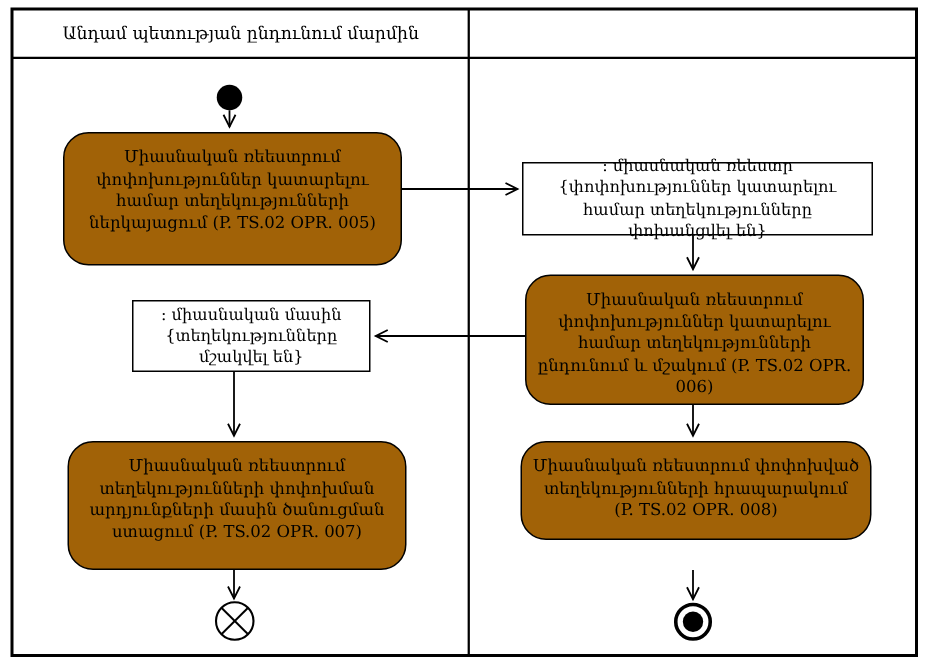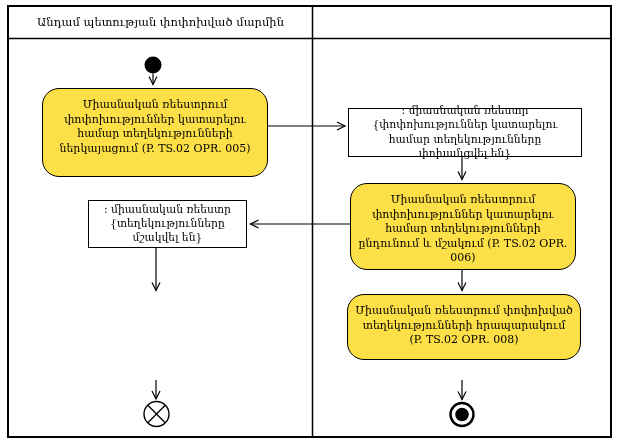--- a/index.html
+++ b/index.html
@@ -24,21 +24,21 @@
     justify-content: center;
     text-align: center;
     font-size: 11.5px;
     line-height: 1.2;
   }
   .activity {
     position: absolute;
     box-sizing: border-box;
     border: 1.6px solid #000000;
     border-radius: 17px;
-    background: #fde047;
+    background: #a16207;
     text-align: center;
     font-size: 11px;
     line-height: 1.32;
     padding: 9px 7px 0 7px;
   }
   .object-node {
     position: absolute;
     box-sizing: border-box;
     border: 1.6px solid #000000;
     background: #ffffff;
@@ -92,26 +92,27 @@
       <line x1="147.8" y1="405.3" x2="165.2" y2="422.7" stroke="#000000" stroke-width="1.3"></line>
       <line x1="165.2" y1="405.3" x2="147.8" y2="422.7" stroke="#000000" stroke-width="1.3"></line>
     </g>
 
     <g>
       <circle cx="462" cy="414.5" r="11.5" fill="#ffffff" stroke="#000000" stroke-width="2.4"></circle>
       <circle cx="462" cy="414.5" r="6.8" fill="#000000"></circle>
     </g>
   </svg>
 
-  <div class="lane-header" id="hdr-left">Անդամ պետության փոփոխված մարմին</div>
+  <div class="lane-header" id="hdr-left">Անդամ պետության ընդունում մարմին</div>
 
   <div class="activity" id="act-005">Միասնական ռեեստրում փոփոխություններ կատարելու համար տեղեկությունների ներկայացում (P. TS.02 OPR. 005)</div>
 
   <div class="object-node" id="obj-trans">: միասնական ռեեստր {փոփոխություններ կատարելու համար տեղեկությունները փոխանցվել են}</div>
 
   <div class="activity" id="act-006">Միասնական ռեեստրում փոփոխություններ կատարելու համար տեղեկությունների ընդունում և մշակում (P. TS.02 OPR. 006)</div>
 
-  <div class="object-node" id="obj-proc">: միասնական ռեեստր {տեղեկությունները մշակվել են}</div>
+  <div class="object-node" id="obj-proc">: միասնական մասին {տեղեկությունները մշակվել են}</div>
 
+  <div class="activity" id="act-007">Միասնական ռեեստրում տեղեկությունների փոփոխման արդյունքների մասին ծանուցման ստացում (P. TS.02 OPR. 007)</div>
 
   <div class="activity" id="act-008">Միասնական ռեեստրում փոփոխված տեղեկությունների հրապարակում (P. TS.02 OPR. 008)</div>
 
 </div>
 
 </body></html>

